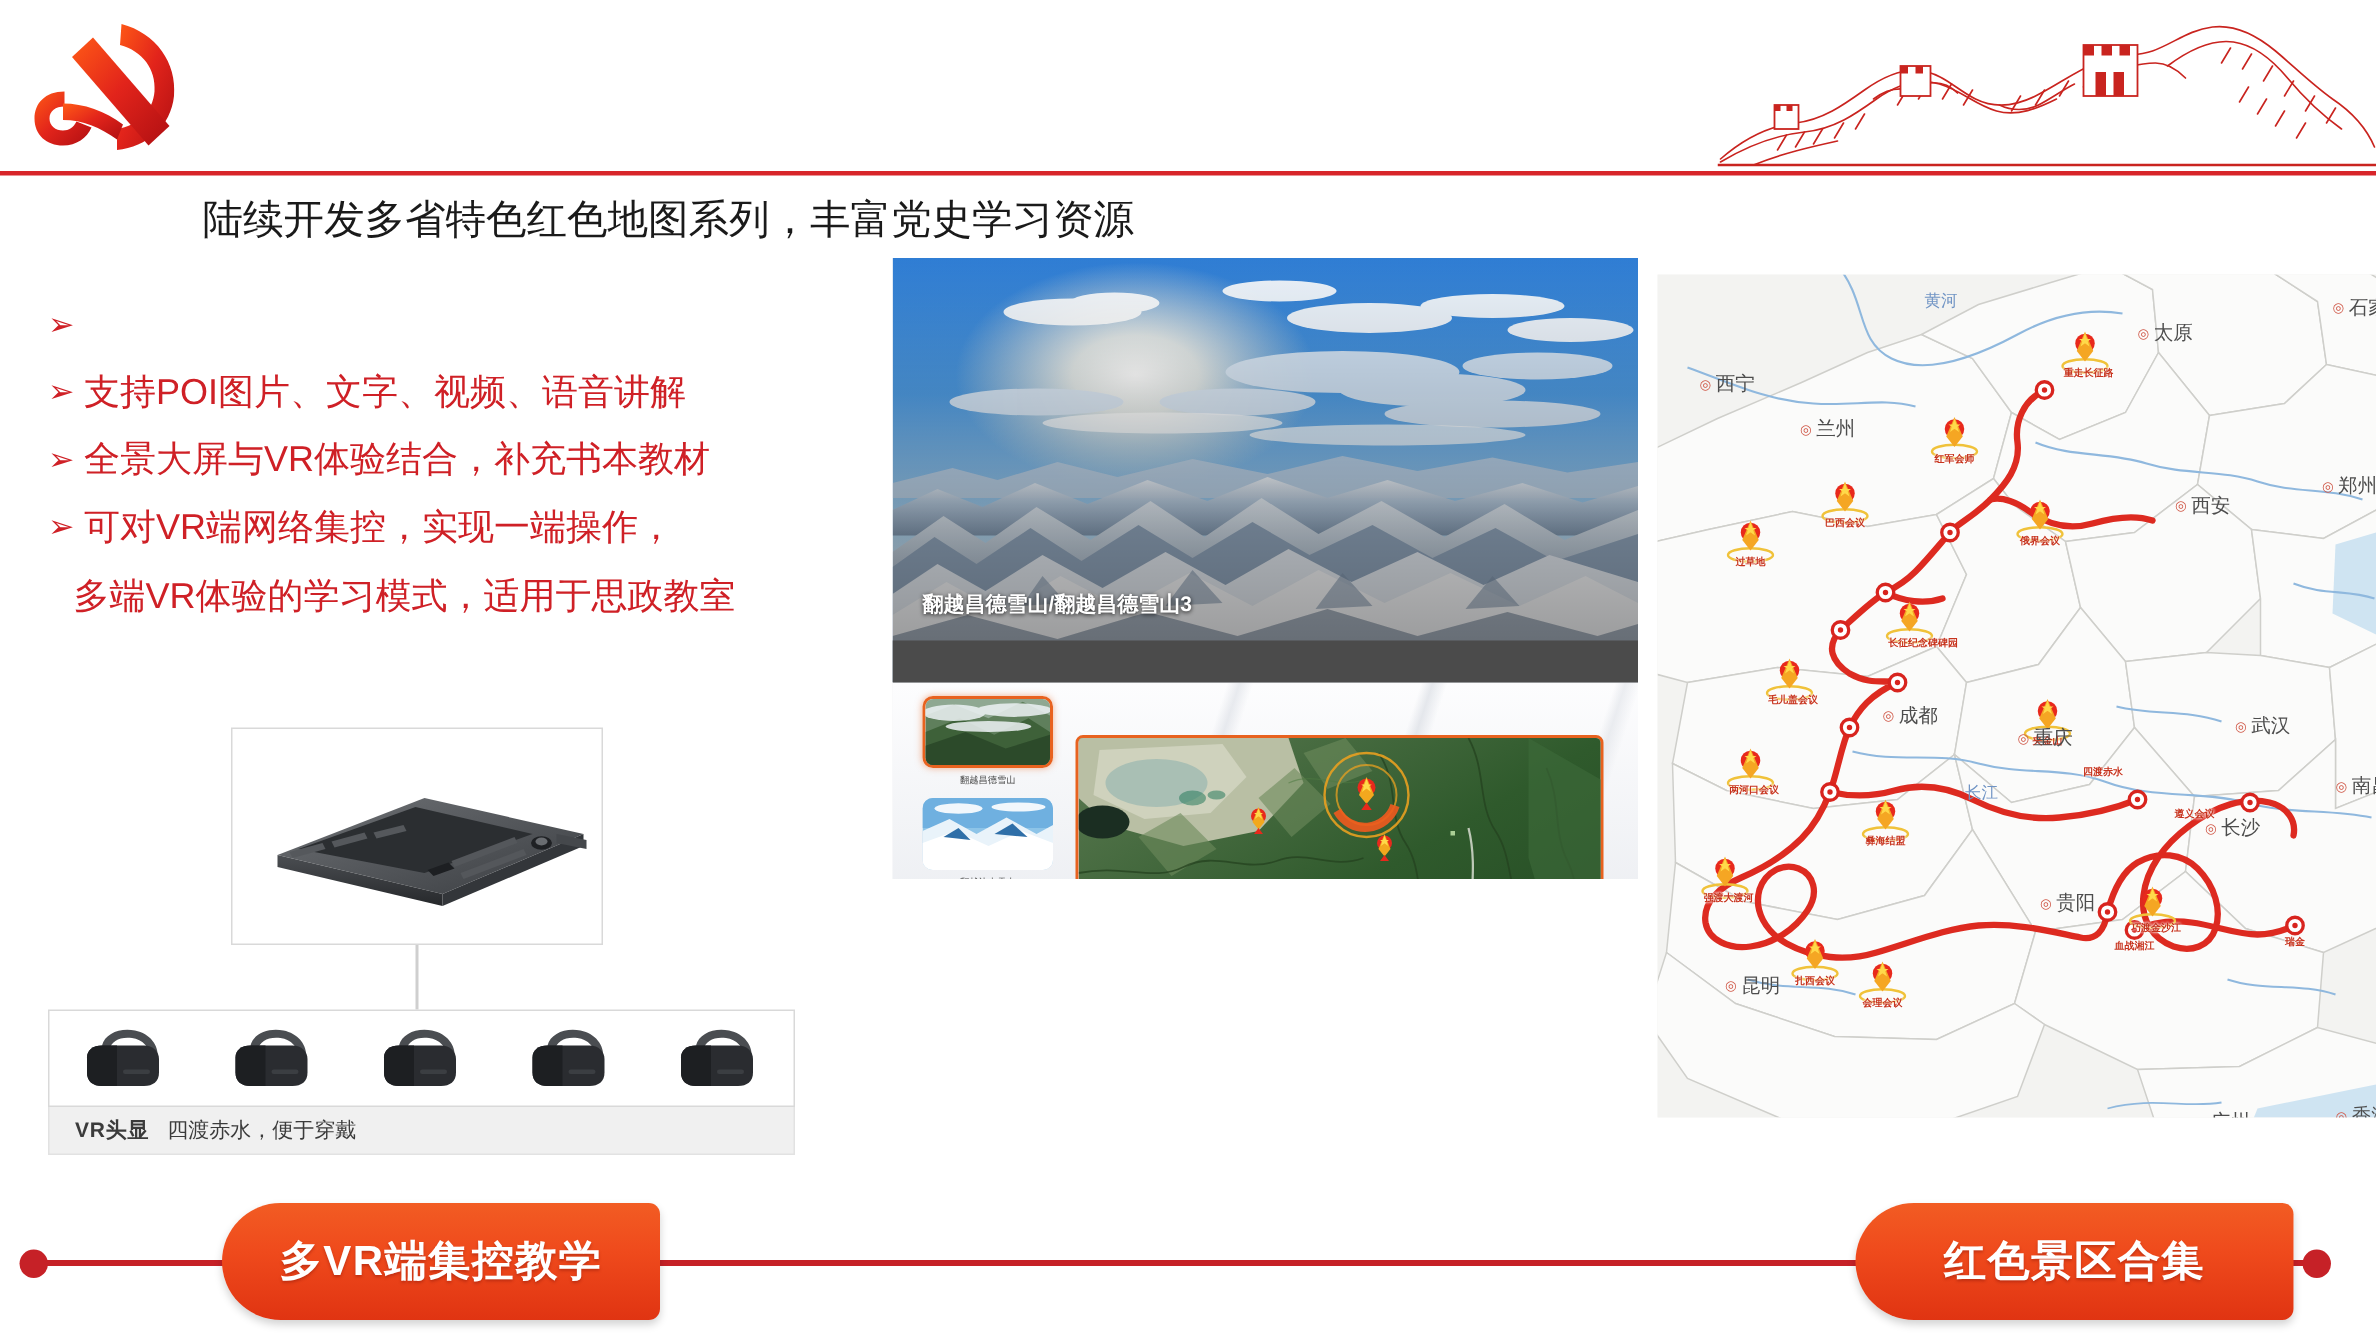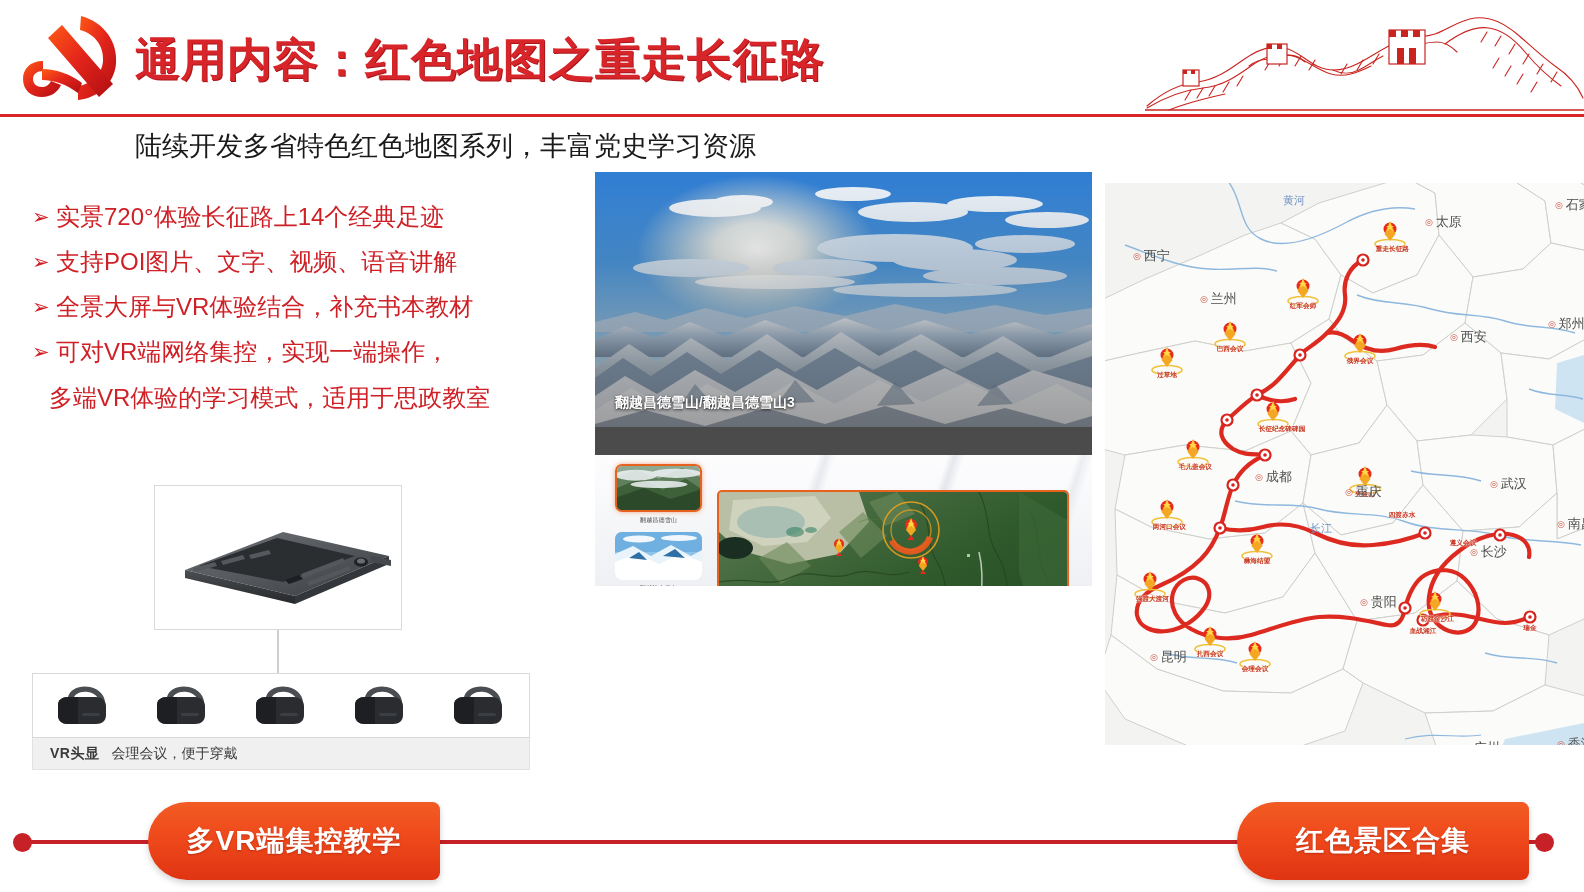--- a/index.html
+++ b/index.html
@@ -178,21 +178,20 @@
       </defs>
       <g fill="url(#embGrad)">
         <path d="M63 4 C86 10 100 30 98 52 C96 72 80 86 60 88 L60 74 C74 72 84 62 85 49 C86 34 77 22 62 18 Z"></path>
         <path d="M30 26 L44 13 L95 72 L81 85 Z"></path>
         <path d="M25 49 C12 49 5 57 5 67 C5 78 13 85 24 85 C33 85 40 80 43 73 L33 69 C31 73 28 75 24 75 C19 75 15 72 15 67 C15 62 19 59 25 59 Z"></path>
         <path d="M24 57 C38 57 52 62 64 71 L60 81 C49 73 37 68 24 68 Z"></path>
       </g>
     </svg>
   </div>
 
-  <div id="header-title">通用内容：红色地图之重走长征路</div>
 
   <div id="great-wall">
     <svg viewBox="0 0 440 106" width="440" height="106">
       <g stroke="#c9241f" fill="none" stroke-width="1.1" stroke-linecap="round">
         <path d="M2 98 C18 84 34 76 52 74 C70 72 84 62 98 52 C112 42 126 36 140 40 C152 43 160 52 172 58 C186 65 200 62 212 56 C226 49 238 40 252 34 C266 28 278 30 290 26 C304 21 314 12 330 10 C346 8 360 16 372 26 C384 36 396 48 410 58 C422 66 432 76 438 90"></path>
         <path d="M2 100 C22 88 40 82 58 80 C78 78 92 68 106 58 C120 48 134 44 148 48 C162 52 172 62 186 66 C200 70 214 64 226 58"></path>
         <path d="M24 102 C44 94 62 90 80 86"></path>
         <path d="M300 36 C316 24 330 18 344 20 C358 22 370 32 380 44 C390 56 402 68 416 78"></path>
         <path d="M256 44 C268 38 280 34 292 34 C300 34 306 38 312 44"></path>
         <path d="M40 92 L46 82 M52 90 L58 80 M64 88 L70 78 M78 84 L84 74 M92 78 L98 68
@@ -224,21 +223,20 @@
     </svg>
   </div>
 
   <div id="header-rule"></div>
   <div id="subtitle">陆续开发多省特色红色地图系列，丰富党史学习资源</div>
 </div>
 
 <div id="bullets">
   <div class="bullet-row">
     <span class="bullet-arrow">➢</span>
-    <span class="bullet-text">实景720°体验长征路上14个经典足迹</span>
   </div>
   <div class="bullet-row">
     <span class="bullet-arrow">➢</span>
     <span class="bullet-text">支持POI图片、文字、视频、语音讲解</span>
   </div>
   <div class="bullet-row">
     <span class="bullet-arrow">➢</span>
     <span class="bullet-text">全景大屏与VR体验结合，补充书本教材</span>
   </div>
   <div class="bullet-row">
@@ -310,21 +308,21 @@
     <svg class="vr-headset" viewBox="0 0 62 46">
       <path d="M16 14 C18 6 28 2 38 4 C48 6 54 14 53 22 L48 22 C48 15 43 10 36 9 C28 8 22 11 21 17 Z" fill="#4a4d51"></path>
       <path d="M6 22 C6 17 10 14 16 14 L44 14 C50 14 54 18 54 23 L54 32 C54 38 50 41 44 41 L16 41 C10 41 6 38 6 32 Z" fill="#2a2c30"></path>
       <path d="M6 22 C6 17 10 14 16 14 L26 14 L26 41 L16 41 C10 41 6 38 6 32 Z" fill="#1d1f22"></path>
       <rect x="30" y="30" width="18" height="3" rx="1.5" fill="#3b3e42"></rect>
     </svg>
   </div>
 
   <div id="vr-caption-bar">
     <span id="vr-caption-title">VR头显</span>
-    <span id="vr-caption-desc">会理会议，便于穿戴</span>
+    <span id="vr-caption-desc">四渡赤水，便于穿戴</span>
   </div>
 </div>
 
 <div id="center-panel">
 
   <div id="pano-wrap">
     <svg viewBox="0 0 497 283" width="497" height="283" preserveAspectRatio="none">
       <defs>
         <linearGradient id="skyG" x1="0" y1="0" x2="0" y2="1">
           <stop offset="0%" stop-color="#2f7dd4"></stop>
@@ -847,21 +845,21 @@
     </div>
 
   <div class="poi" style="left:318px;top:444px;">
       <div class="poi-label">血战湘江</div>
     </div>
   <div class="poi" style="left:425px;top:441px;">
       <div class="poi-label">瑞金</div>
     </div>
 
   <div class="map-city" style="left:28px;top:64px;">西宁</div>
-  <div class="map-city" style="left:95px;top:107px;">兰州</div>
+  <div class="map-city" style="left:95px;top:94px;">兰州</div>
   <div class="map-city" style="left:320px;top:30px;">太原</div>
   <div class="map-city" style="left:450px;top:13px;">石家庄</div>
   <div class="map-city" style="left:345px;top:145px;">西安</div>
   <div class="map-city" style="left:443px;top:132px;">郑州</div>
   <div class="map-city" style="left:150px;top:285px;">成都</div>
   <div class="map-city" style="left:240px;top:300px;">重庆</div>
   <div class="map-city" style="left:255px;top:410px;">贵阳</div>
   <div class="map-city" style="left:45px;top:465px;">昆明</div>
   <div class="map-city" style="left:385px;top:292px;">武汉</div>
   <div class="map-city" style="left:365px;top:360px;">长沙</div>

